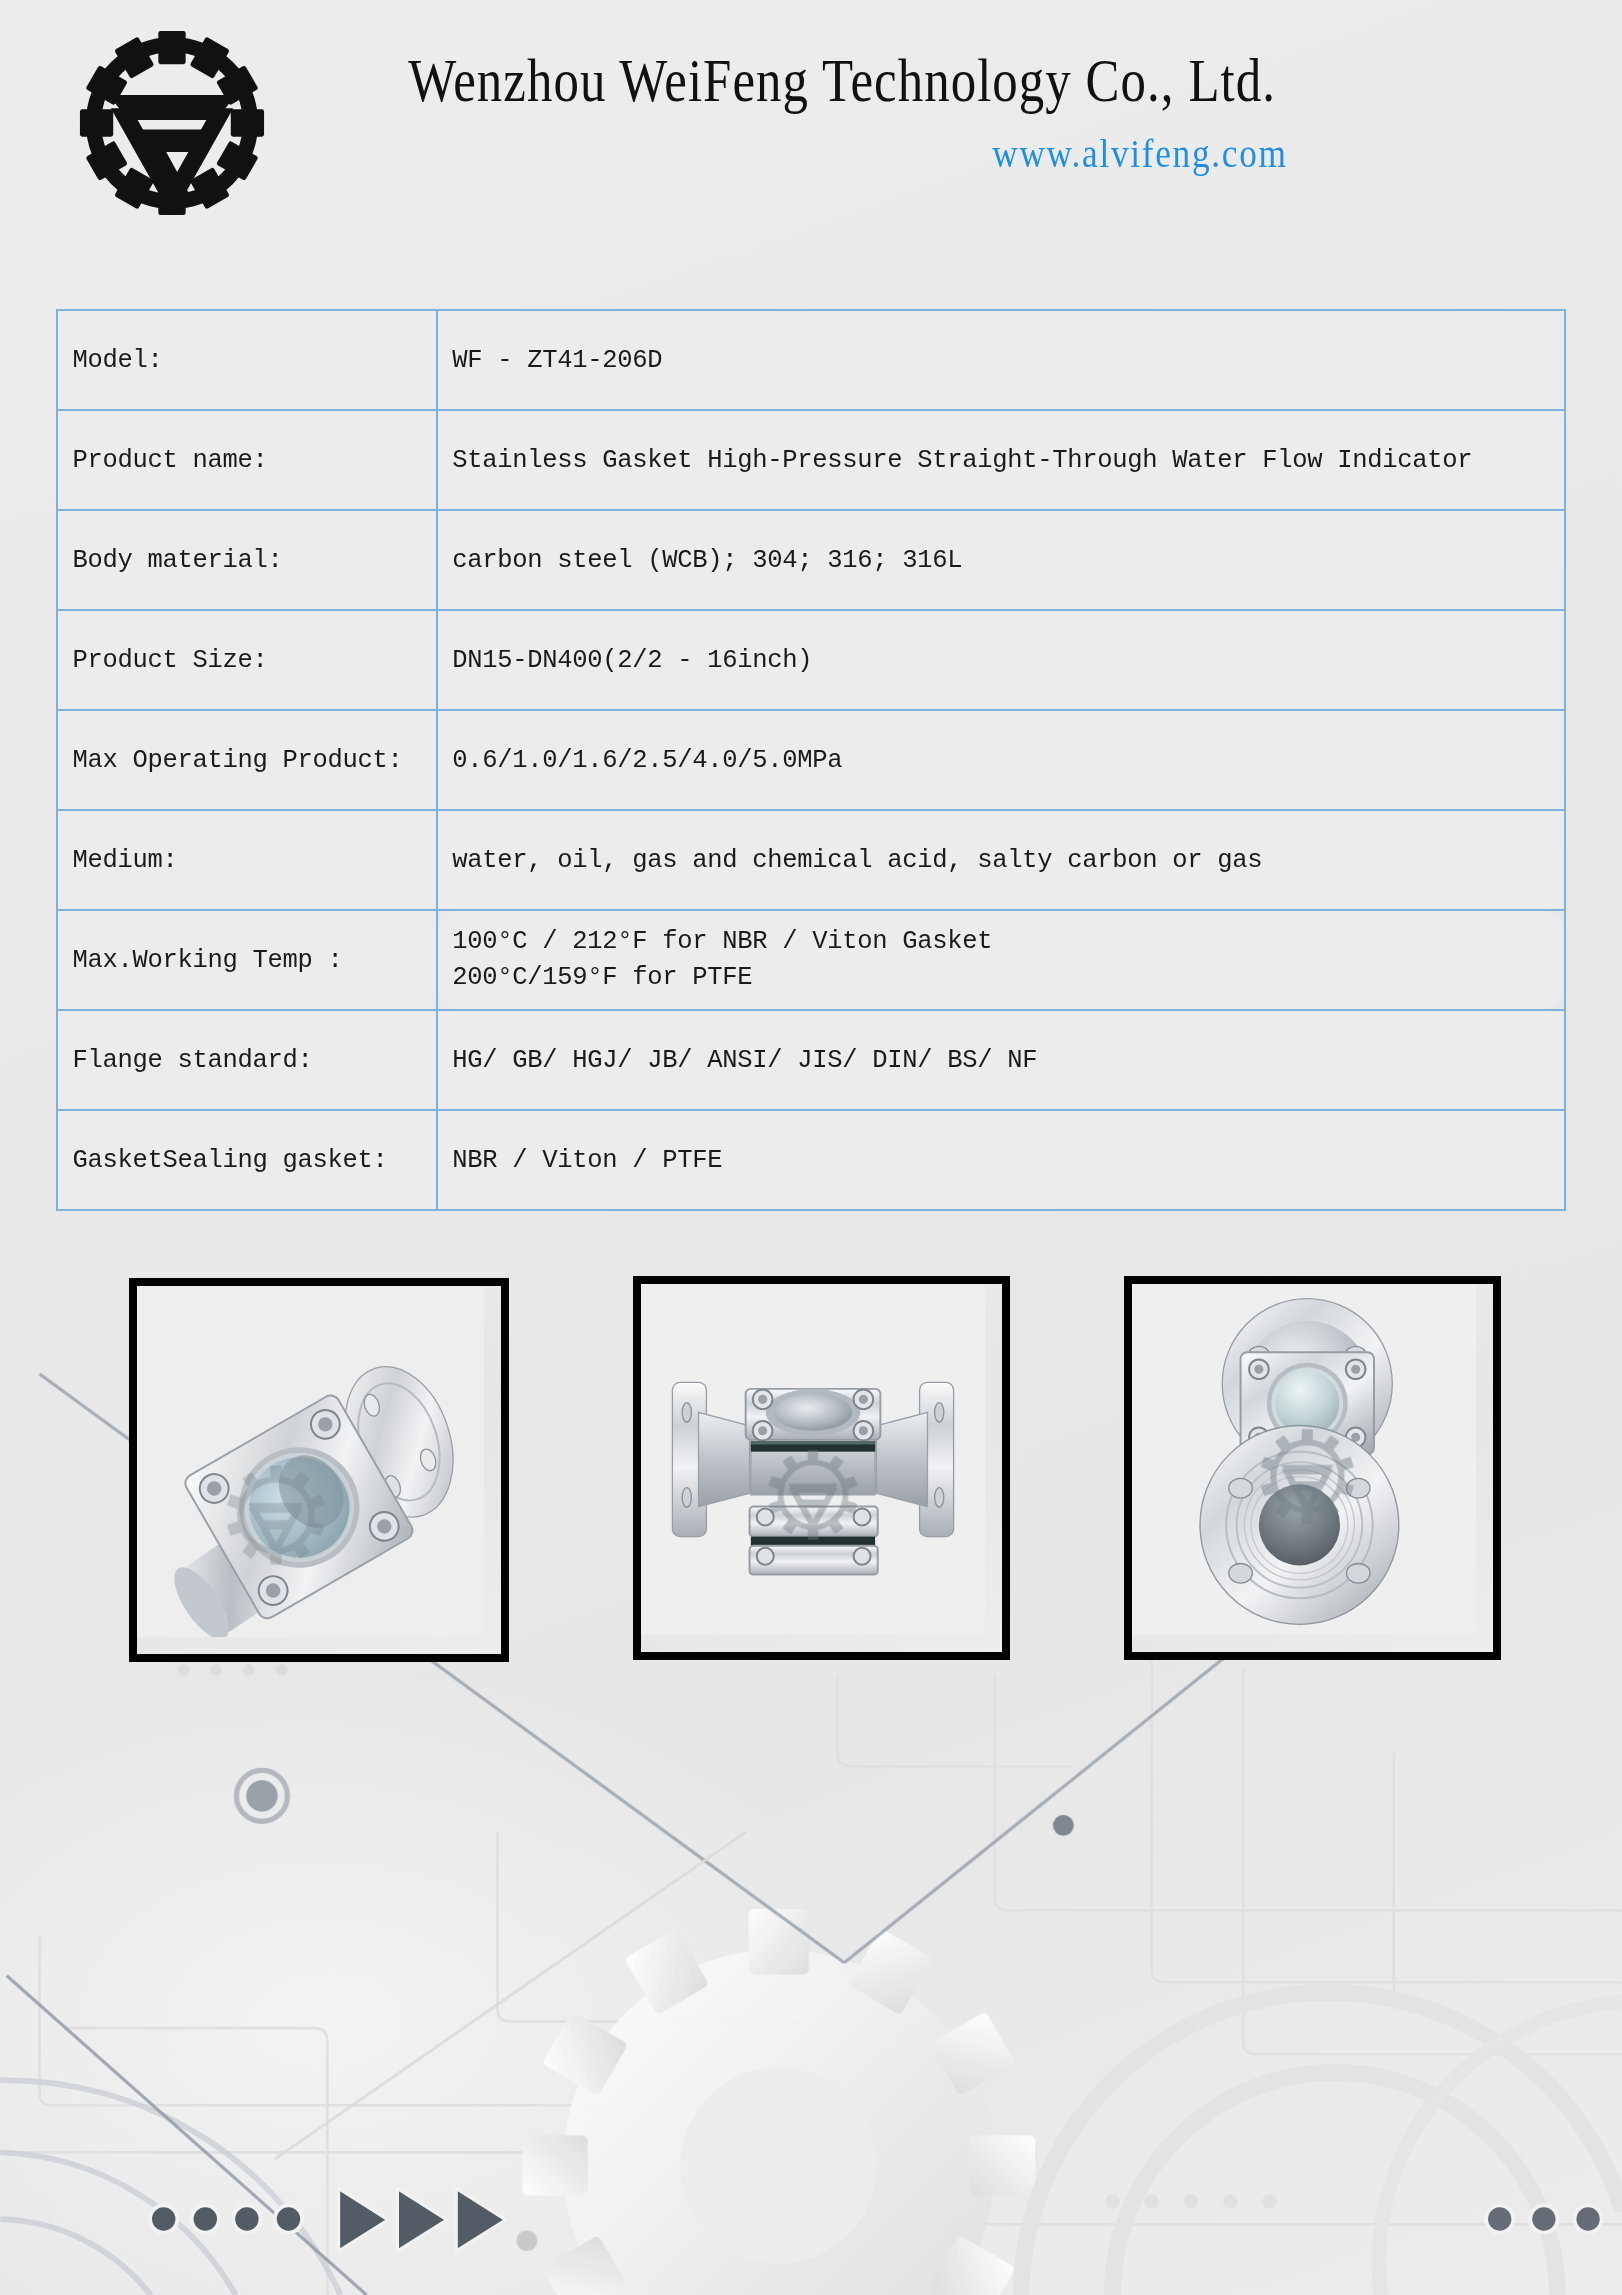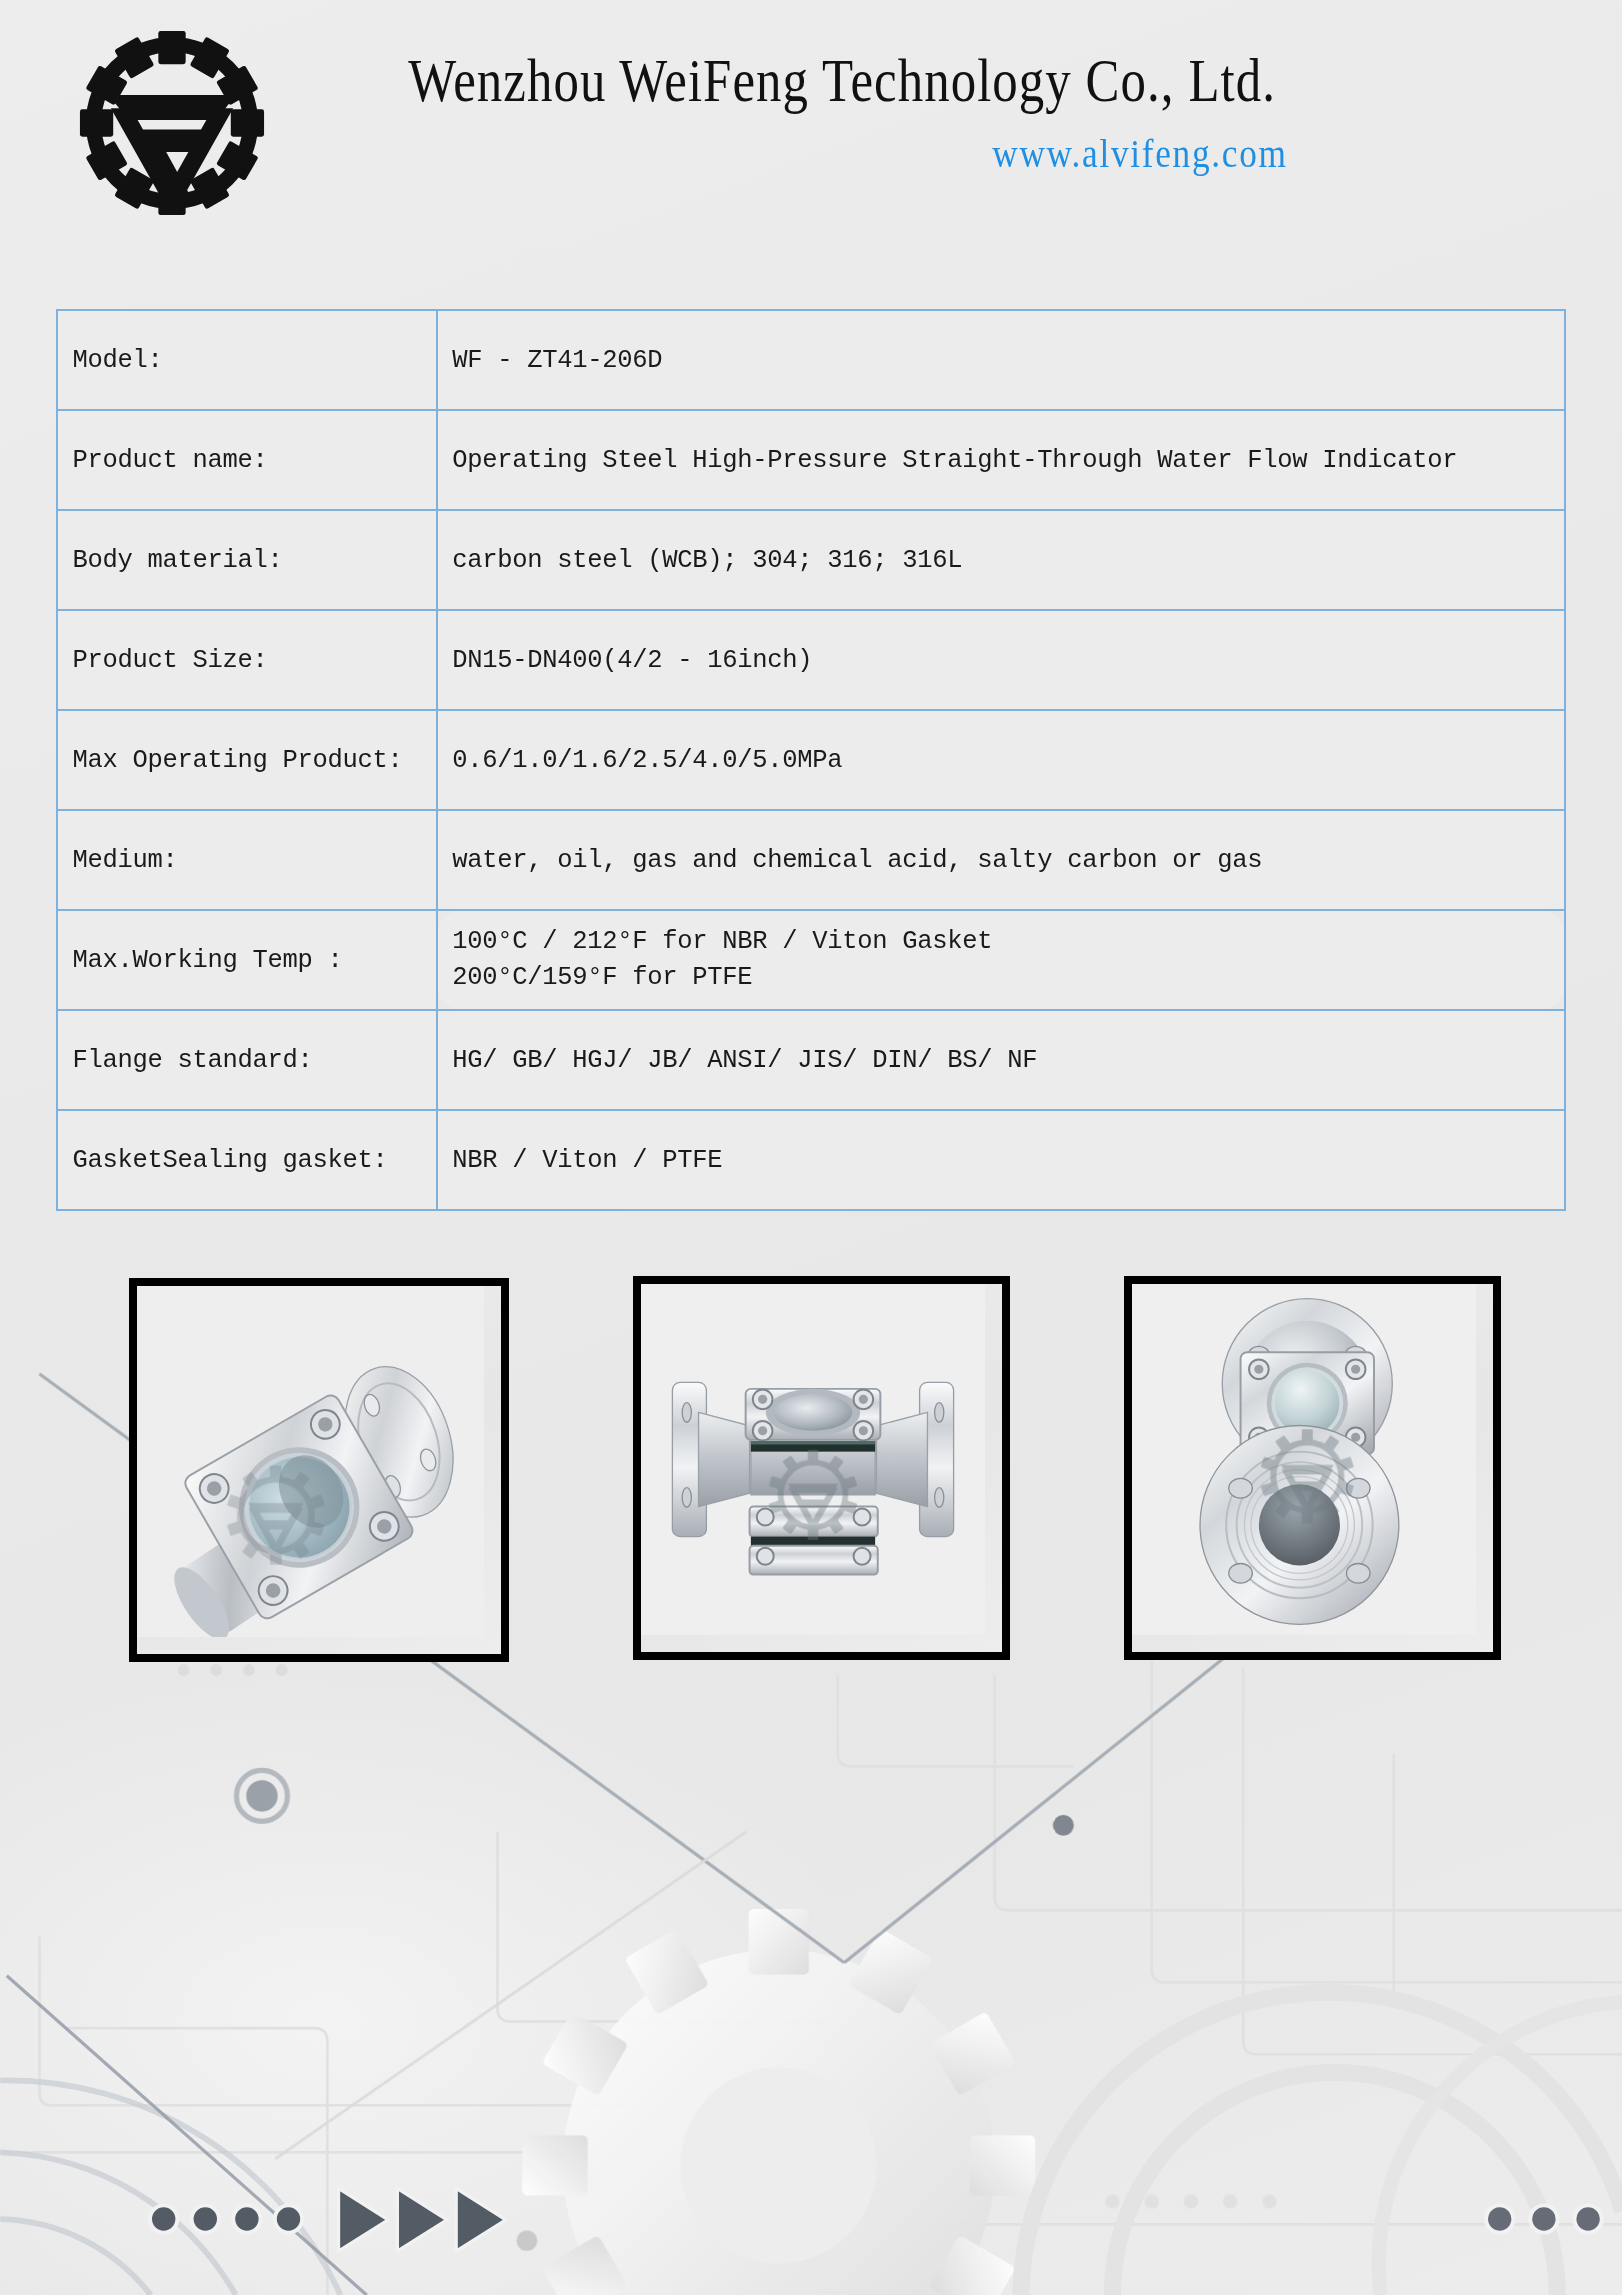--- a/index.html
+++ b/index.html
@@ -226,29 +226,29 @@
   </div>
 
   <table class="spec-table">
     <tbody>
       <tr>
         <td class="k">Model:</td>
         <td class="v">WF - ZT41-206D</td>
       </tr>
       <tr>
         <td class="k">Product name:</td>
-        <td class="v">Operating Steel High-Pressure Straight-Through Water Flow Indicator</td>
+        <td class="v">Stainless Gasket High-Pressure Straight-Through Water Flow Indicator</td>
       </tr>
       <tr>
         <td class="k">Body material:</td>
         <td class="v">carbon steel (WCB); 304; 316; 316L</td>
       </tr>
       <tr>
         <td class="k">Product Size:</td>
-        <td class="v">DN15-DN400(4/2 - 16inch)</td>
+        <td class="v">DN15-DN400(2/2 - 16inch)</td>
       </tr>
       <tr>
         <td class="k">Max Operating Product:</td>
         <td class="v">0.6/1.0/1.6/2.5/4.0/5.0MPa</td>
       </tr>
       <tr>
         <td class="k">Medium:</td>
         <td class="v">water, oil, gas and chemical acid, salty carbon or gas</td>
       </tr>
       <tr>

